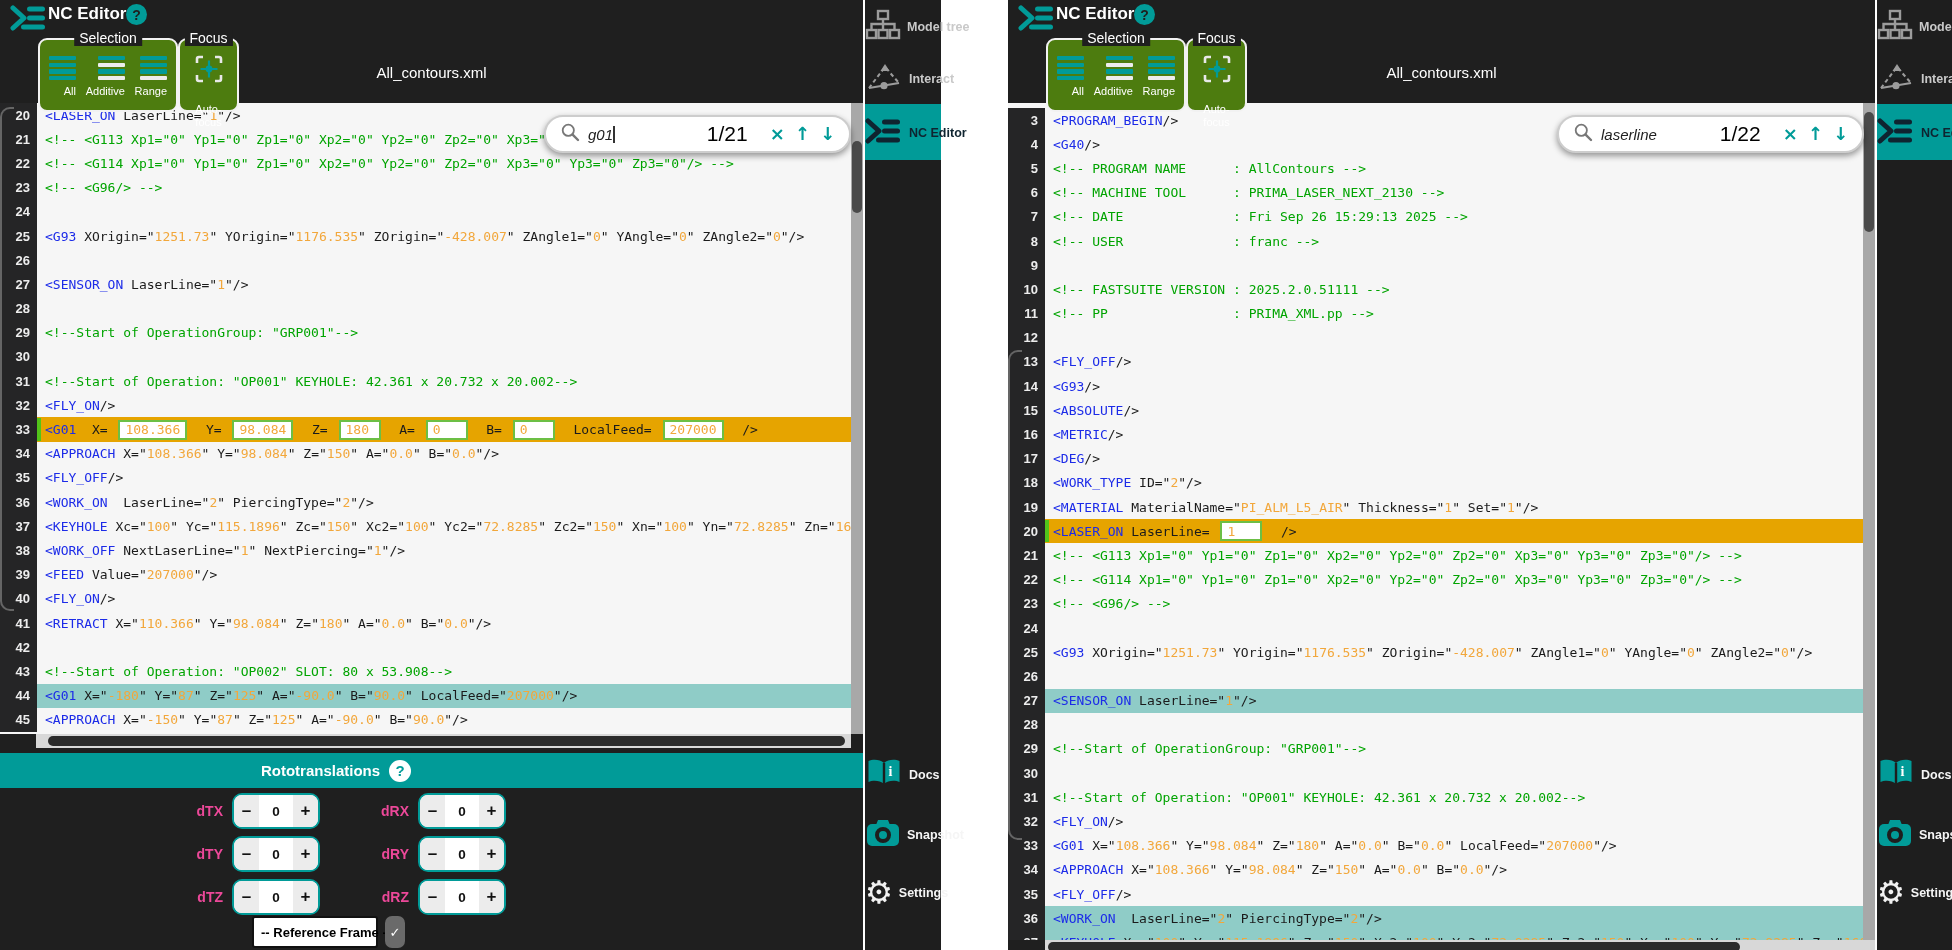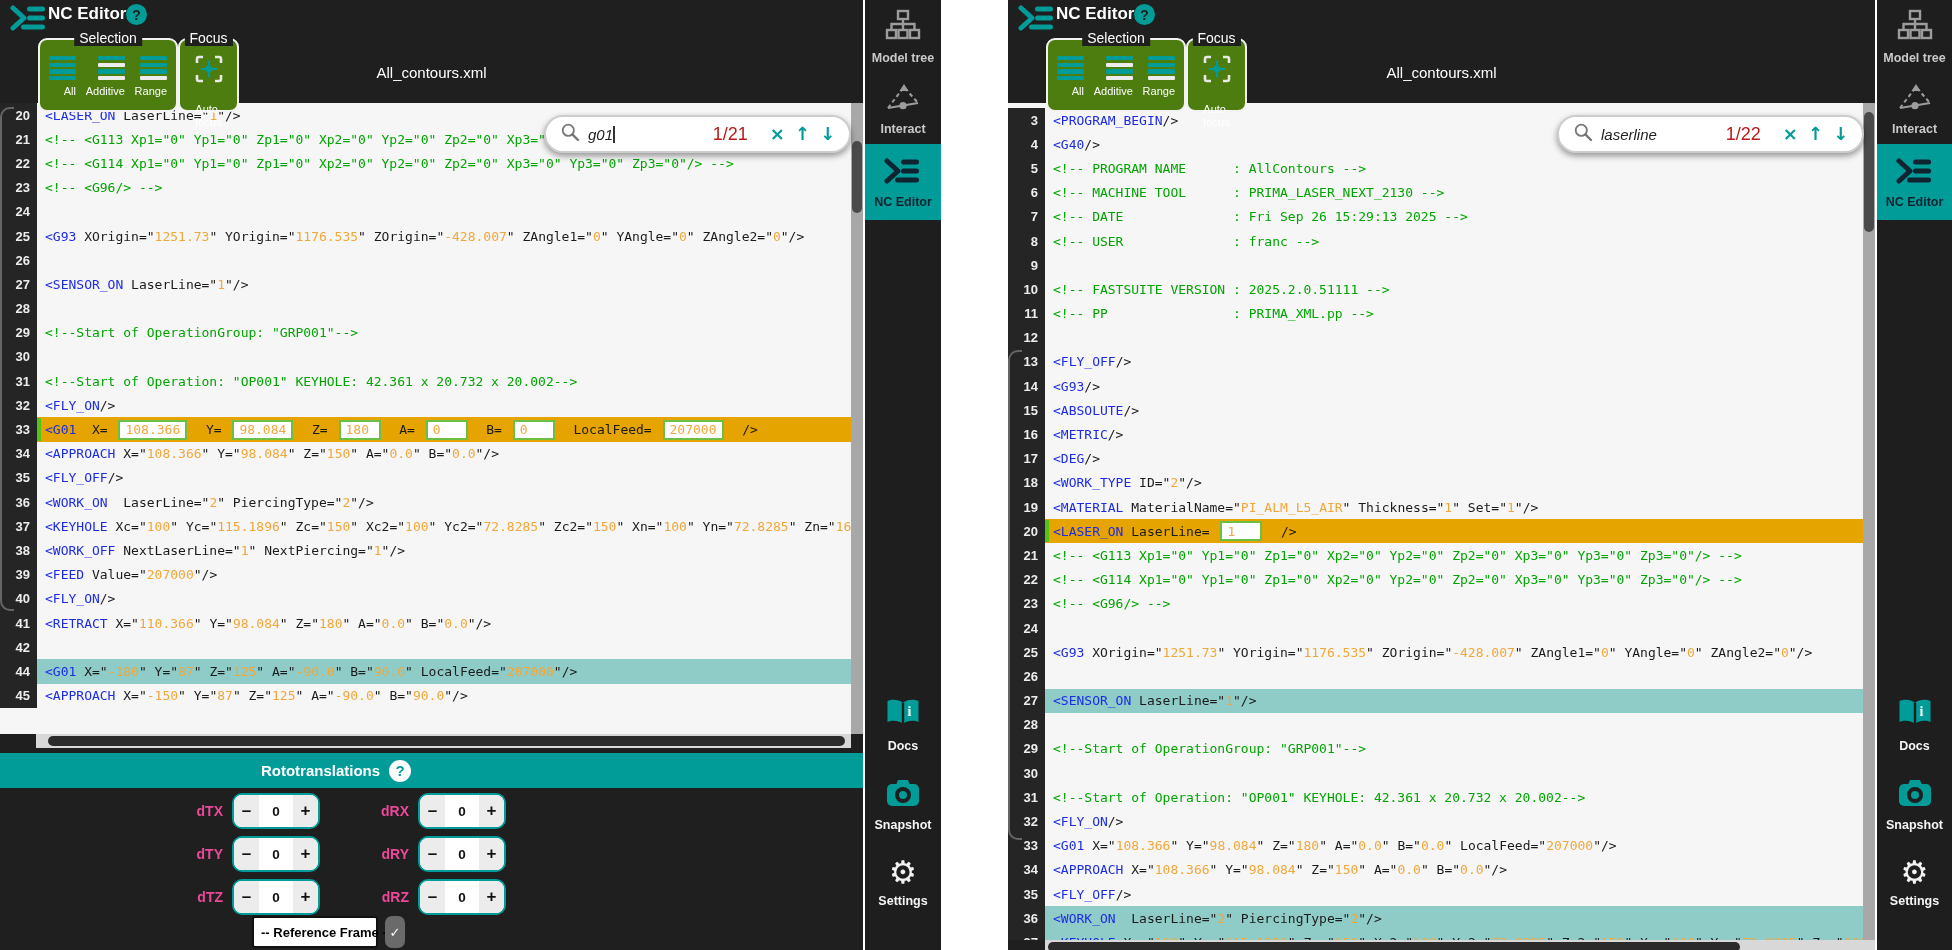--- a/index.html
+++ b/index.html
@@ -58,21 +58,21 @@
         border-radius:10px 0 0 10px; opacity:.55; pointer-events:none; left:0; }
 
   
   .search { position:absolute; top:115px; width:307px; height:38px; background:#fff;
             border:2px solid #cdcdcd; border-radius:20px; box-shadow:0 3px 6px rgba(0,0,0,.4);
             display:flex; align-items:center; padding:0 14px; z-index:8; }
   #pane-left  .search { left:544px; }
   #pane-right .search { left:549px; }
   .q { font-style:italic; font-size:15px; color:#222; margin-left:8px; flex:1; white-space:nowrap; overflow:hidden; }
   .caret { display:inline-block; width:1.5px; height:17px; background:#333; vertical-align:-3px; }
-  .cnt { font-size:18px; color:#b91c1c; margin-right:12px;margin-left:32px; }
+  .cnt { font-size:21px; color:#000000; margin-right:12px;margin-left:32px; }
   .sic { color:#019B98; font-weight:bold; font-size:18px; margin-left:10px; cursor:pointer;
          font-family:"DejaVu Sans", sans-serif; line-height:1; }
 
   
   .vsb { position:absolute; width:12px; background:#a8a8a8; }
   #pane-left  .vsb { left:851px; top:103px; height:631px; }
   #pane-right .vsb { left:855px; top:103px; height:837px; }
   .vsb .thumb { position:absolute; left:1px; width:10px; background:#4a4a4a; border-radius:5px; }
   .hsb { position:absolute; height:14px; background:#d8d8d8; }
   #pane-left  .hsb { left:36px; top:734px; width:815px; }
@@ -105,21 +105,21 @@
           font-size:13px; font-weight:bold; color:#000; cursor:pointer; white-space:nowrap; }
   .ref-apply { width:20px; height:32px; background:#6a6a6a; border-radius:7px; color:#fff;
           font-size:13px; display:flex; align-items:center; justify-content:center; cursor:pointer;
           font-family:"DejaVu Sans", sans-serif; }
 
   
   .sidebar { position:absolute; top:0; height:950px; background:#1e1e1e; display:flex;
              flex-direction:column; align-items:center; }
   #sb1 { left:865px; width:76px; }
   #sb2 { left:1877px; width:75px; }
-  .sb-item { width:100%; display:flex; flex-direction:column; align-items:center; gap:6px;
+  .sb-item { width:100%; display:flex; flex-direction:row; align-items:center; gap:6px;
              padding:9px 0 8px 0; cursor:pointer; }
   .sb-item.active { background:#019B98; padding:13px 0 11px 0; }
   .sb-label { font-size:12.5px; font-weight:bold; white-space:nowrap; }
   .sb-spacer { flex:1; }
   .sb-gap { height:8px; }
   .sb-end { height:26px; }
 </style>
 </head>
 <body>
 
@@ -278,20 +278,24 @@
             <span class="ct"><span class="tg">&lt;FLY_ON</span>/&gt;</span>
           </div>
           <div class="cl">
             <span class="ln">41</span>
             <span class="ct"><span class="tg">&lt;RETRACT</span> X="<span class="vl">110.366</span>" Y="<span class="vl">98.084</span>" Z="<span class="vl">180</span>" A="<span class="vl">0.0</span>" B="<span class="vl">0.0</span>"/&gt;</span>
           </div>
           <div class="cl">
             <span class="ln">42</span>
             <span class="ct"></span>
           </div>
+          <div class="cl">
+            <span class="ln">43</span>
+            <span class="ct"><span class="cm">&lt;!--Start of Operation: "OP002" SLOT: 80 x 53.908--&gt;</span></span>
+          </div>
           <div class="cl hl-teal">
             <span class="ln">44</span>
             <span class="ct"><span class="tg">&lt;G01</span> X="<span class="vl">-180</span>" Y="<span class="vl">87</span>" Z="<span class="vl">125</span>" A="<span class="vl">-90.0</span>" B="<span class="vl">90.0</span>" LocalFeed="<span class="vl">207000</span>"/&gt;</span>
           </div>
           <div class="cl">
             <span class="ln">45</span>
             <span class="ct"><span class="tg">&lt;APPROACH</span> X="<span class="vl">-150</span>" Y="<span class="vl">87</span>" Z="<span class="vl">125</span>" A="<span class="vl">-90.0</span>" B="<span class="vl">90.0</span>"/&gt;</span>
           </div>
         </div>
       <div class="gutter-bracket" style="top:4px;height:504px;"></div>

